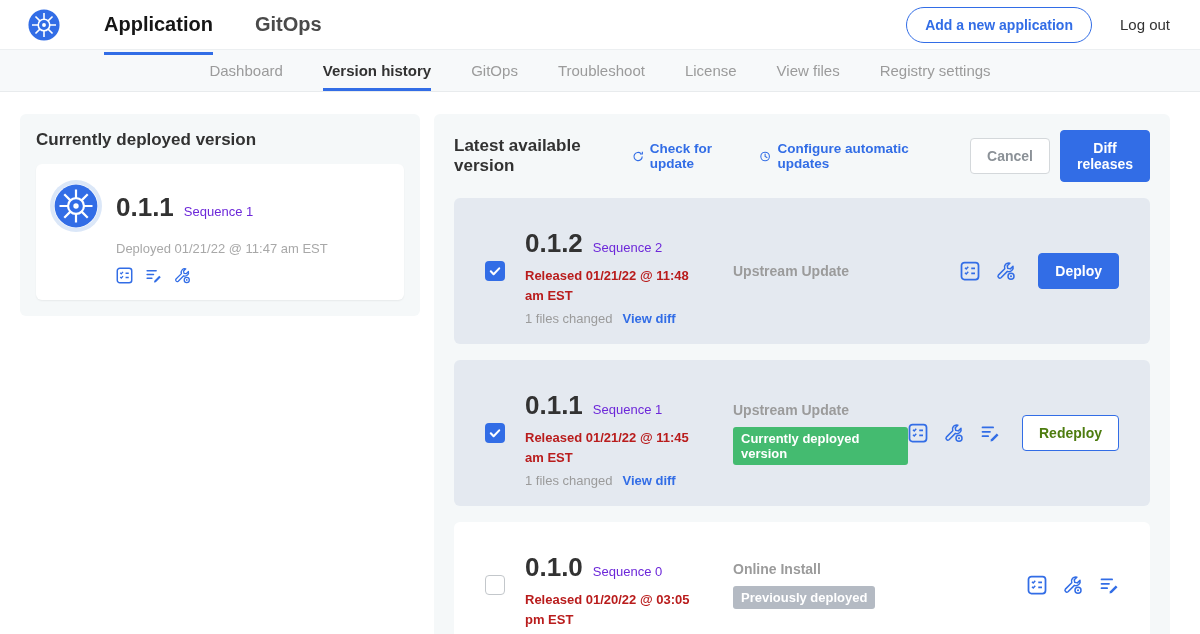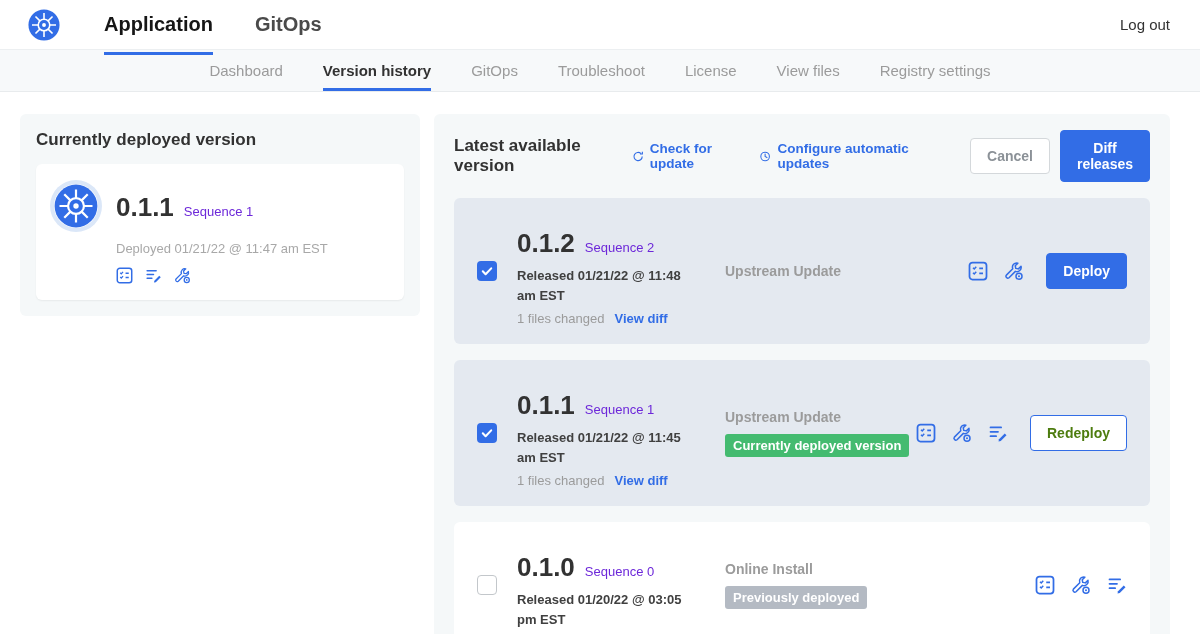--- a/index.html
+++ b/index.html
@@ -44,29 +44,29 @@
   
   .avail-panel { flex: 1; padding: 16px 20px 20px; }
   .avail-header { display: flex; align-items: center; gap: 20px; }
   .link-btn { display: flex; align-items: center; gap: 6px; color: #326de6; font-size: 13.5px; font-weight: 600; cursor: pointer; }
   .btn { font-family: inherit; font-size: 14px; font-weight: 700; padding: 9px 16px; border-radius: 4px; cursor: pointer; }
   .btn-secondary { background: #fff; border: 1px solid #d4d8db; color: #8b9197; }
   .btn-primary { background: #326de6; border: 1px solid #326de6; color: #fff; }
   .btn-outline { background: #fff; border: 1px solid #326de6; color: #4d7c0f; }
   .header-actions { display: flex; align-items: center; gap: 10px; }
 
-  .version-row { display: flex; align-items: center; padding: 18px 23px; border-radius: 6px; margin-top: 16px; }
+  .version-row { display: flex; align-items: center; padding: 18px 31px; border-radius: 6px; margin-top: 16px; }
   .row-selected { background: #e4e9f0; }
   .row-plain { background: #fff; }
   .checkbox { width: 20px; height: 20px; border-radius: 4px; margin-right: 20px; flex: none; cursor: pointer; }
   .checkbox.checked { background: #326de6; display: flex; align-items: center; justify-content: center; }
   .checkbox.unchecked { background: #fff; border: 1px solid #c3c7cb; }
   .checkbox svg { width: 14px; height: 14px; display: block; }
   .vinfo { width: 200px; flex: none; }
-  .vreleased { margin-top: 7px; font-size: 13px; font-weight: 700; color: #404040; line-height: 1.5; max-width: 185px; }
+  .vreleased { margin-top: 7px; font-size: 13px; font-weight: 700; color: #b91c1c; line-height: 1.5; max-width: 185px; }
   .vfiles { margin-top: 6px; font-size: 13px; color: #9b9b9b; display: flex; gap: 10px; align-items: center; }
   .view-diff { color: #326de6; font-weight: 700; cursor: pointer; }
   .vsource { flex: 1; padding-left: 8px; }
   .source-label { font-size: 14px; font-weight: 700; color: #9b9b9b; }
   .badge { display: inline-block; margin-top: 9px; padding: 4px 8px; border-radius: 3px; font-size: 13px; font-weight: 700; color: #fff; }
   .badge-green { background: #44bb70; }
   .badge-gray { background: #b4bac3; }
   .vactions { display: flex; align-items: center; gap: 16px; color: #326de6; }
   .vactions .btn { margin-left: 6px; }
   .other-title { margin: 28px 0 0 2px; font-size: 15px; color: #9b9b9b; }
@@ -116,20 +116,21 @@
 
   <header class="topnav">
     <span class="topnav-logo">
       <svg viewBox="0 0 36 36">
           <use href="#sym-k8s"></use>
         </svg>
     </span>
     <div class="topnav-tab active">Application</div>
     <div class="topnav-tab">GitOps</div>
     <div class="spacer"></div>
+    <button class="add-app-btn">Add a new application</button>
     <div class="logout">Log out</div>
   </header>
 
   <nav class="subnav">
     <div class="subnav-item">Dashboard</div>
     <div class="subnav-item active">Version history</div>
     <div class="subnav-item">GitOps</div>
     <div class="subnav-item">Troubleshoot</div>
     <div class="subnav-item">License</div>
     <div class="subnav-item">View files</div>

